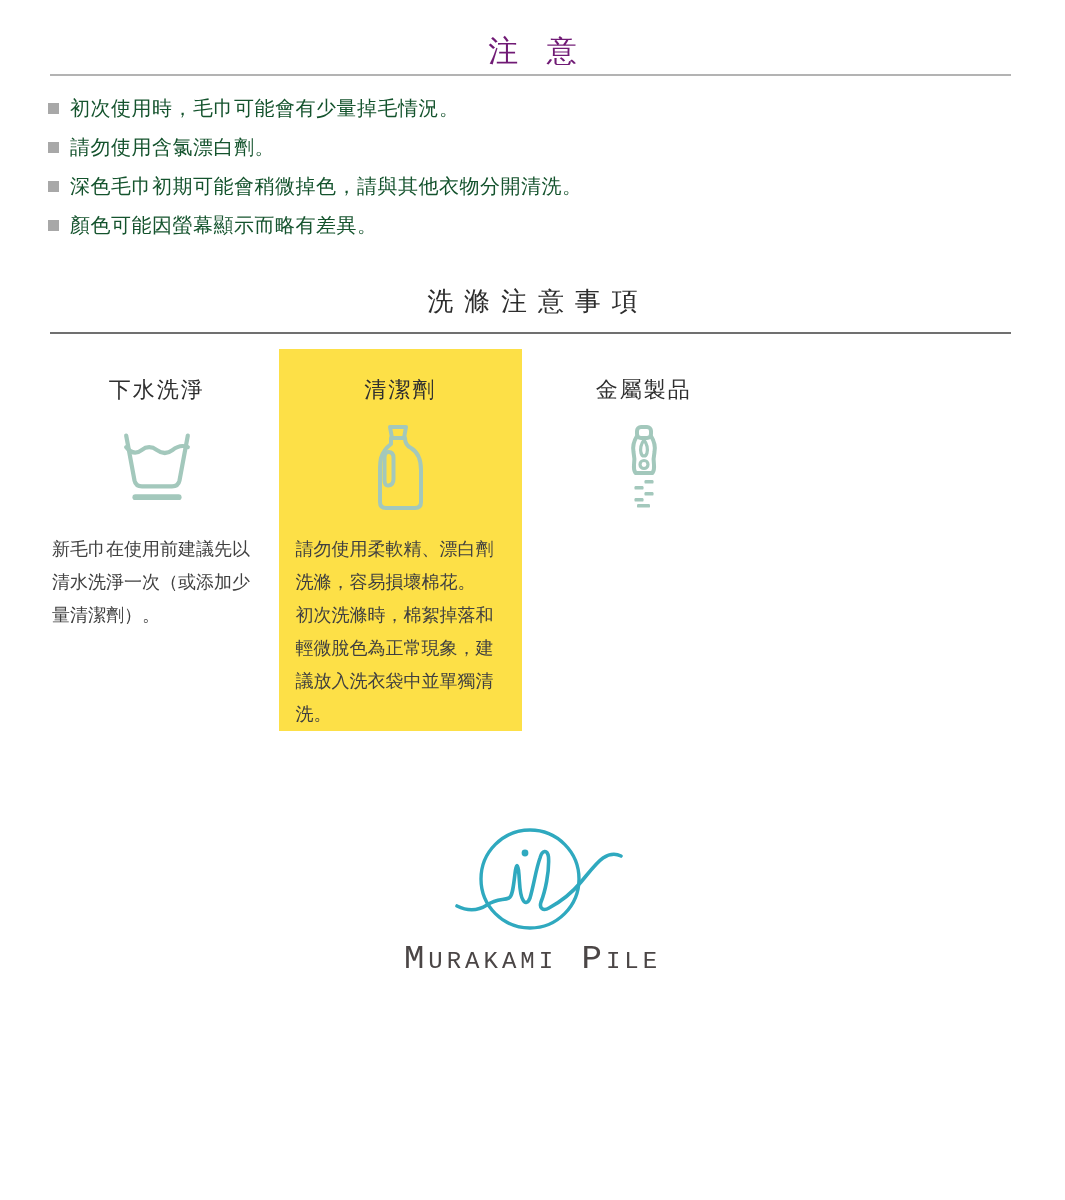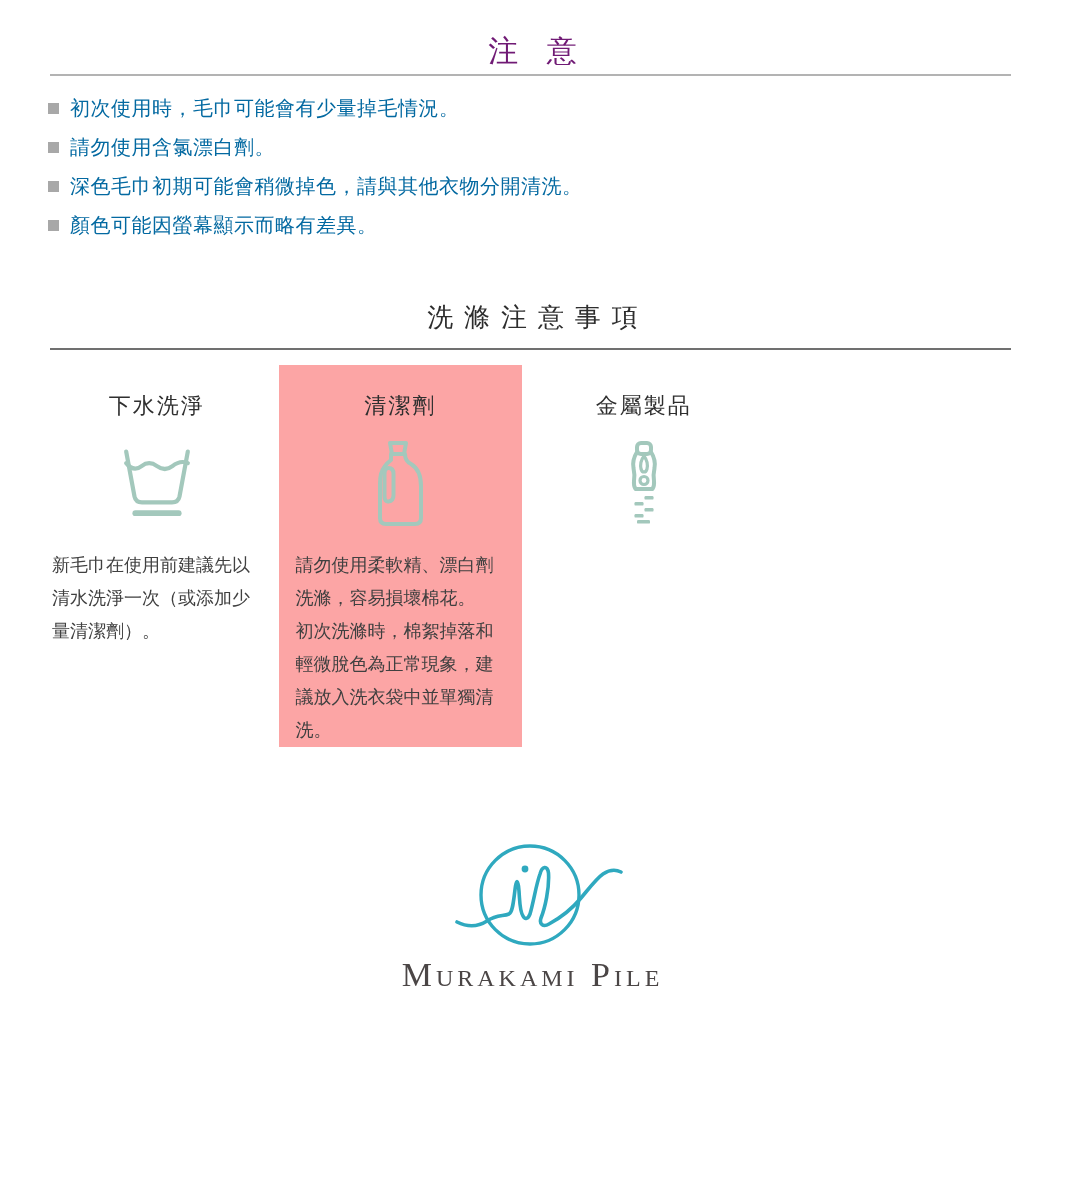--- a/index.html
+++ b/index.html
@@ -18,60 +18,60 @@
     line-height: 1.4;
   }
   .rule { height: 2px; margin-left: 50px; width: 961px; }
   .rule-light { background: #b3b3b3; margin-top: 2px; }
   .rule-dark  { background: #6e6e6e; background: #707070; }
 
   .notice-list { list-style: none; margin: 13px 0 0 48px; }
   .notice-list li {
     display: flex; align-items: center;
     font-size: 20px; line-height: 39px; height: 39px;
-    color: #0369a1; letter-spacing: 0.5px;
+    color: #14532d; letter-spacing: 0.5px;
   }
   .bullet-marker {
     width: 11px; height: 11px; background: #a8a8a8;
     display: inline-block; margin-right: 11px; flex: 0 0 auto;
   }
 
   
   .care-title {
-    margin-top: 55px;
+    margin-top: 39px;
     text-align: center;
     font-size: 26px;
     font-weight: normal;
     color: #2d2d2d;
     letter-spacing: 0.42em;
     padding-left: 0.42em;
     line-height: 34px;
   }
   .care-rule { margin-top: 14px; }
 
   .cols { display: flex; margin-left: 35px; width: 974px; margin-top: 15px; }
   .col { width: 243.5px; height: 382px; padding: 26px 17px 0 17px; }
-  .col.hl { background: #fca5a5; }
+  .col.hl { background: #fde047; }
   .col h3 {
     font-size: 22px; font-weight: normal; color: #2f2f2f;
     text-align: center; letter-spacing: 2px; line-height: 30px; height: 30px;
   }
   .icon-wrap { height: 98px; margin-top: 14px; display: flex; align-items: center; justify-content: center; }
   .col p {
     margin-top: 16px; font-size: 18px; line-height: 33px; color: #404040;
     white-space: pre-line; text-align: left;
   }
   .icon-svg { display: block; }
 
   
   .logo-svg { display: block; margin: 83px auto 0 auto; }
   .brand-name {
     margin-top: 6px;
     text-align: center;
-    font-family: Liberation Serif, serif;
+    font-family: Liberation Mono, monospace;
     font-variant: small-caps;
     font-size: 34px;
     letter-spacing: 4px;
     color: #4b4646;
   }
 </style>
 </head>
 <body>
 
 <h1 class="notice-title">注意</h1>

